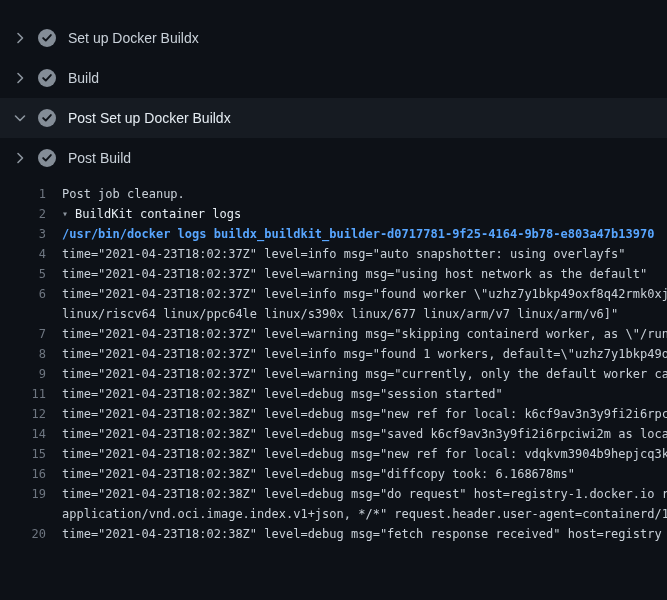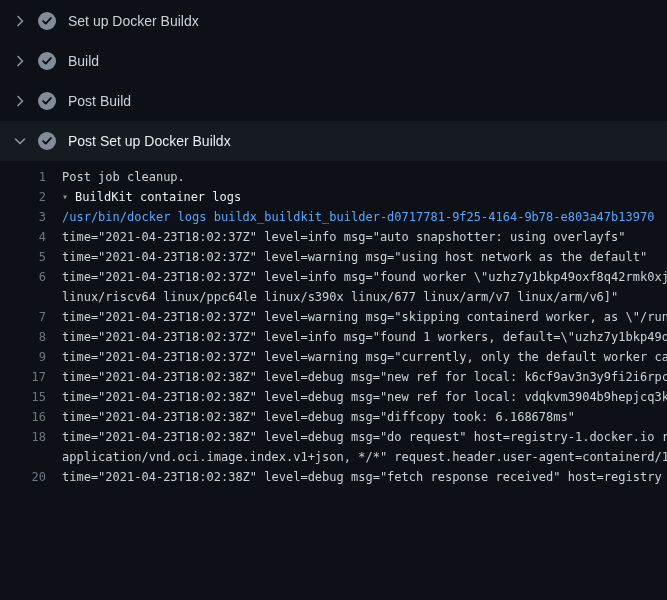--- a/index.html
+++ b/index.html
@@ -8,41 +8,41 @@
     --log-text:#c9d1d9; --line-number:#6e7681; --command-text:#58a6ff; --group-text:#e6edf3;
   }
   *{box-sizing:border-box}
   html,body{margin:0;padding:0}
   body{
     width:667px;height:600px;overflow:hidden;
     background:var(--bg);
     font-family:"Liberation Sans",sans-serif;
   }
   .viewport{width:667px;height:600px;overflow:hidden;background:var(--bg)}
-  .steps{padding-top:1px}
+  .steps{padding-top:18px}
   .step{
     display:flex;align-items:center;height:40px;padding:0 12px;
     color:var(--step-label);cursor:pointer;
   }
   .step.expanded{background:var(--step-expanded-bg);color:var(--step-label-expanded)}
   .chev{
     color:var(--chevron);width:16px;height:16px;margin-right:10px;
     display:flex;align-items:center;justify-content:center;flex:none;
   }
   .check{color:var(--check-circle);width:18px;height:18px;margin-right:12px;display:flex;flex:none}
   .check svg{display:block}
   .step-label{font-size:14px;white-space:nowrap}
   .log{
     font-family:"DejaVu Sans Mono","Liberation Mono",monospace;
     font-size:12px;line-height:20px;color:var(--log-text);padding-top:6px;
   }
   .logrow{display:flex;height:20px}
   .lnum{flex:0 0 46px;text-align:right;color:var(--line-number);cursor:pointer;user-select:none}
   .ltext{flex:1;min-width:0;padding-left:16px;white-space:pre;overflow:hidden}
-  .ltext.command{color:var(--command-text);font-weight:normal}
+  .ltext.command{color:var(--command-text);font-weight:bold}
   .ltext.group{color:var(--group-text)}
   .disclosure{color:var(--chevron);margin-right:7px;font-size:10px;vertical-align:1px}
 </style>
 </head>
 <body>
 
 <div class="viewport">
   <div class="steps">
   <div class="step">
     <span class="chev">
@@ -67,48 +67,48 @@
     </span>
     <span class="check">
       <svg viewBox="0 0 16 16" width="18" height="18" aria-hidden="true">
         <circle cx="8" cy="8" r="8" fill="currentColor"></circle>
         <path d="M11.4 5.4 L6.9 10.3 L4.6 8.1" fill="none" stroke="#0d1117" stroke-width="1.7" stroke-linecap="round" stroke-linejoin="round"></path>
       </svg>
     </span>
     <span class="step-label">Build</span>
   </div>
 
+  <div class="step expanded">
+    <span class="chev">
+      <svg viewBox="0 0 16 16" width="16" height="16" aria-hidden="true">
+        <path class="p" d="M3.5 6 L8 10.5 L12.5 6" fill="none" stroke="currentColor" stroke-width="1.6" stroke-linecap="round" stroke-linejoin="round"></path>
+      </svg>
+    </span>
+    <span class="check">
+      <svg viewBox="0 0 16 16" width="18" height="18" aria-hidden="true">
+        <circle cx="8" cy="8" r="8" fill="currentColor"></circle>
+        <path d="M11.4 5.4 L6.9 10.3 L4.6 8.1" fill="none" stroke="#0d1117" stroke-width="1.7" stroke-linecap="round" stroke-linejoin="round"></path>
+      </svg>
+    </span>
+    <span class="step-label">Post Set up Docker Buildx</span>
+  </div>
+
   <div class="step">
     <span class="chev">
       <svg viewBox="0 0 16 16" width="16" height="16" aria-hidden="true">
         <path class="p" d="M6 3.5 L10.5 8 L6 12.5" fill="none" stroke="currentColor" stroke-width="1.6" stroke-linecap="round" stroke-linejoin="round"></path>
       </svg>
     </span>
     <span class="check">
       <svg viewBox="0 0 16 16" width="18" height="18" aria-hidden="true">
         <circle cx="8" cy="8" r="8" fill="currentColor"></circle>
         <path d="M11.4 5.4 L6.9 10.3 L4.6 8.1" fill="none" stroke="#0d1117" stroke-width="1.7" stroke-linecap="round" stroke-linejoin="round"></path>
       </svg>
     </span>
     <span class="step-label">Post Build</span>
-  </div>
-
-  <div class="step expanded">
-    <span class="chev">
-      <svg viewBox="0 0 16 16" width="16" height="16" aria-hidden="true">
-        <path class="p" d="M3.5 6 L8 10.5 L12.5 6" fill="none" stroke="currentColor" stroke-width="1.6" stroke-linecap="round" stroke-linejoin="round"></path>
-      </svg>
-    </span>
-    <span class="check">
-      <svg viewBox="0 0 16 16" width="18" height="18" aria-hidden="true">
-        <circle cx="8" cy="8" r="8" fill="currentColor"></circle>
-        <path d="M11.4 5.4 L6.9 10.3 L4.6 8.1" fill="none" stroke="#0d1117" stroke-width="1.7" stroke-linecap="round" stroke-linejoin="round"></path>
-      </svg>
-    </span>
-    <span class="step-label">Post Set up Docker Buildx</span>
   </div>
 </div>
   <div class="log">
   <div class="logrow">
     <span class="lnum">1</span>
     <span class="ltext">Post job cleanup.</span>
   </div>
 
   <div class="logrow">
     <span class="lnum">2</span>
@@ -149,42 +149,50 @@
     <span class="lnum">8</span>
     <span class="ltext">time="2021-04-23T18:02:37Z" level=info msg="found 1 workers, default=\"uzhz7y1bkp49o</span>
   </div>
 
   <div class="logrow">
     <span class="lnum">9</span>
     <span class="ltext">time="2021-04-23T18:02:37Z" level=warning msg="currently, only the default worker ca</span>
   </div>
 
 
-
-  <div class="logrow">
-    <span class="lnum">17</span>
+  <div class="logrow">
+    <span class="lnum">11</span>
+    <span class="ltext">time="2021-04-23T18:02:38Z" level=debug msg="session started"</span>
+  </div>
+
+  <div class="logrow">
+    <span class="lnum">12</span>
     <span class="ltext">time="2021-04-23T18:02:38Z" level=debug msg="new ref for local: k6cf9av3n3y9fi2i6rpc</span>
   </div>
 
 
+  <div class="logrow">
+    <span class="lnum">14</span>
+    <span class="ltext">time="2021-04-23T18:02:38Z" level=debug msg="saved k6cf9av3n3y9fi2i6rpciwi2m as loca</span>
+  </div>
 
   <div class="logrow">
     <span class="lnum">15</span>
     <span class="ltext">time="2021-04-23T18:02:38Z" level=debug msg="new ref for local: vdqkvm3904b9hepjcq3k</span>
   </div>
 
   <div class="logrow">
     <span class="lnum">16</span>
     <span class="ltext">time="2021-04-23T18:02:38Z" level=debug msg="diffcopy took: 6.168678ms"</span>
   </div>
 
 
 
   <div class="logrow">
-    <span class="lnum">18</span>
+    <span class="lnum">19</span>
     <span class="ltext">time="2021-04-23T18:02:38Z" level=debug msg="do request" host=registry-1.docker.io r</span>
   </div>
 
   <div class="logrow">
     <span class="lnum"></span>
     <span class="ltext">application/vnd.oci.image.index.v1+json, */*" request.header.user-agent=containerd/1.4</span>
   </div>
 
   <div class="logrow">
     <span class="lnum">20</span>

